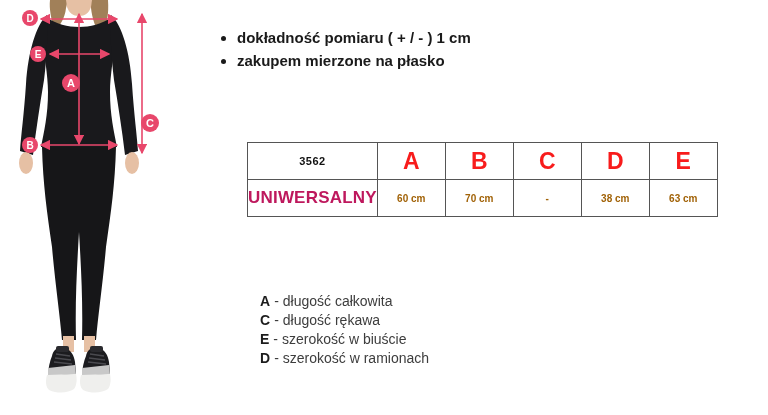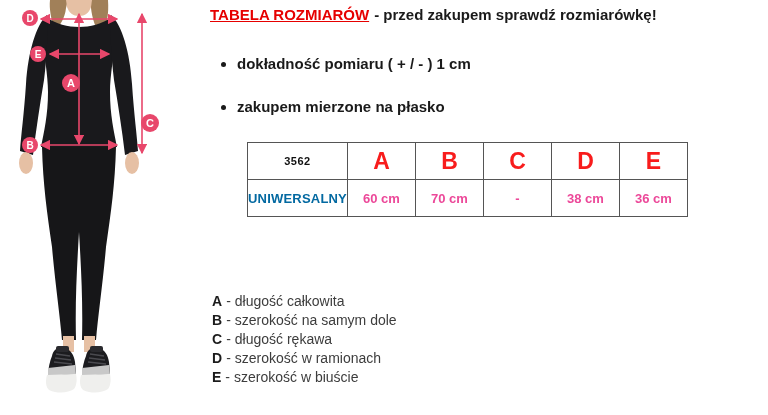--- a/index.html
+++ b/index.html
@@ -23,45 +23,45 @@
   }
   .title .title-red {
     color: #e60000; text-decoration: underline; margin-right: 5px;
   }
   .bullets {
     position: absolute; left: 212px; top: 29px;
     margin: 0; padding-left: 25px; list-style: disc;
   }
   .bullets li {
     font-size: 15px; font-weight: bold; color: #1a1a1a;
-    margin-bottom: 6px; white-space: nowrap; margin-top: 26px;
+    margin-bottom: 6px; white-space: nowrap;
   }
 
   
   .size-table {
     position: absolute; left: 247px; top: 142px;
     border-collapse: collapse; table-layout: fixed;
   }
   .size-table td {
     border: 1px solid #555; text-align: center; vertical-align: middle;
     padding: 0; height: 36px; background: #ffffff; margin-left: 28px;
   }
   .size-table .col-first { width: 89px; }
   .size-table .col-size  { width: 67px; }
   .cell-model-number { font-size: 11px; font-weight: bold; color: #111; letter-spacing: 0.5px; }
   .cell-letter { font-size: 23px; font-weight: bold; color: #f81c1c; }
-  .cell-size-label { font-size: 13px; font-weight: bold; color: #0369a1; letter-spacing: 0.2px; }
-  .cell-value { font-size: 13px; font-weight: bold; color: #ec4899; }
+  .cell-size-label { font-size: 17px; font-weight: bold; color: #be185d; letter-spacing: 0.2px; }
+  .cell-value { font-size: 10px; font-weight: bold; color: #a16207; }
 
   
   .legend {
     position: absolute; left: 212px; top: 292px;
     font-size: 14px; color: #3d3d3d;
   }
-  .legend-row { line-height: 19px; white-space: nowrap; }
+  .legend-row { line-height: 19px; white-space: nowrap; margin-left: 48px; }
   .legend-letter { font-weight: bold; color: #1c1c1c; }
   .legend-sep { margin: 0 4px; }
 </style>
 </head>
 <body>
 
 <div class="canvas">
 
   <svg class="model-figure" width="190" height="415" viewBox="0 0 190 415" xmlns="http://www.w3.org/2000/svg">
     <defs>
@@ -117,23 +117,20 @@
       <text x="71" y="87" text-anchor="middle" font-size="11" font-weight="bold" fill="#ffffff">A</text>
 
       <circle cx="150" cy="123" r="9" fill="#e8476b"></circle>
       <text x="150" y="127" text-anchor="middle" font-size="11" font-weight="bold" fill="#ffffff">C</text>
 
       <circle cx="30" cy="145" r="8" fill="#e8476b"></circle>
       <text x="30" y="149" text-anchor="middle" font-size="10" font-weight="bold" fill="#ffffff">B</text>
     </g>
   </svg>
 
-  <div class="title">
-    <span class="title-red">TABELA ROZMIARÓW</span><span>- przed zakupem sprawdź rozmiarówkę!</span>
-  </div>
   <ul class="bullets">
     <li>dokładność pomiaru ( + / - ) 1 cm</li>
     <li>zakupem mierzone na płasko</li>
   </ul>
 
   <table class="size-table">
     <tbody>
         <tr>
       <td class="col-first cell-model-number">3562</td>
       <td class="col-size cell-letter">A</td>
@@ -141,36 +138,33 @@
       <td class="col-size cell-letter">C</td>
       <td class="col-size cell-letter">D</td>
       <td class="col-size cell-letter">E</td>
     </tr>
     <tr>
       <td class="col-first cell-size-label">UNIWERSALNY</td>
       <td class="col-size cell-value">60 cm</td>
       <td class="col-size cell-value">70 cm</td>
       <td class="col-size cell-value">-</td>
       <td class="col-size cell-value">38 cm</td>
-      <td class="col-size cell-value">36 cm</td>
+      <td class="col-size cell-value">63 cm</td>
     </tr>
   </tbody>
     </table>
 
   <div class="legend">
     <div class="legend-row">
       <span class="legend-letter">A</span><span class="legend-sep">-</span><span>długość całkowita</span>
     </div>
     <div class="legend-row">
-      <span class="legend-letter">B</span><span class="legend-sep">-</span><span>szerokość na samym dole</span>
-    </div>
-    <div class="legend-row">
       <span class="legend-letter">C</span><span class="legend-sep">-</span><span>długość rękawa</span>
     </div>
     <div class="legend-row">
-      <span class="legend-letter">D</span><span class="legend-sep">-</span><span>szerokość w ramionach</span>
+      <span class="legend-letter">E</span><span class="legend-sep">-</span><span>szerokość w biuście</span>
     </div>
     <div class="legend-row">
-      <span class="legend-letter">E</span><span class="legend-sep">-</span><span>szerokość w biuście</span>
+      <span class="legend-letter">D</span><span class="legend-sep">-</span><span>szerokość w ramionach</span>
     </div>
   </div>
 
 </div>
 
 </body></html>

